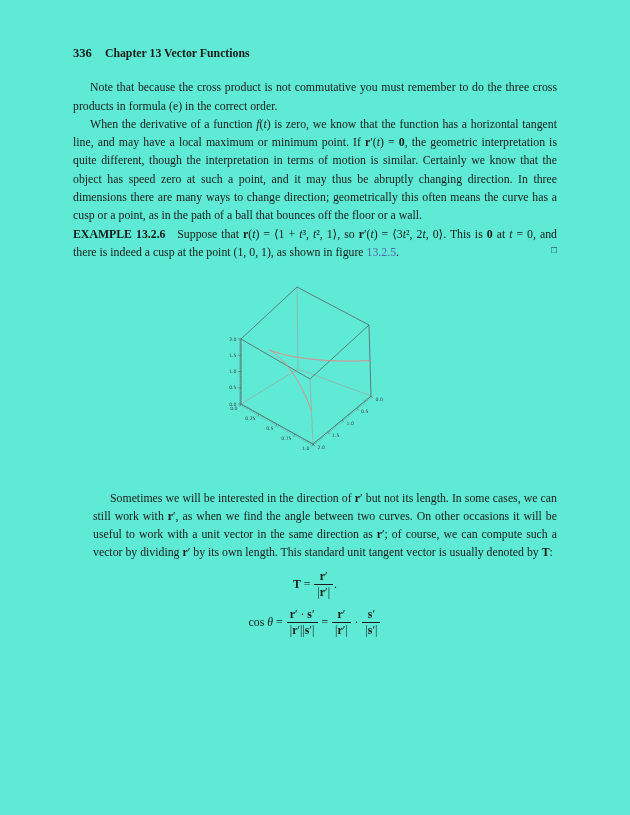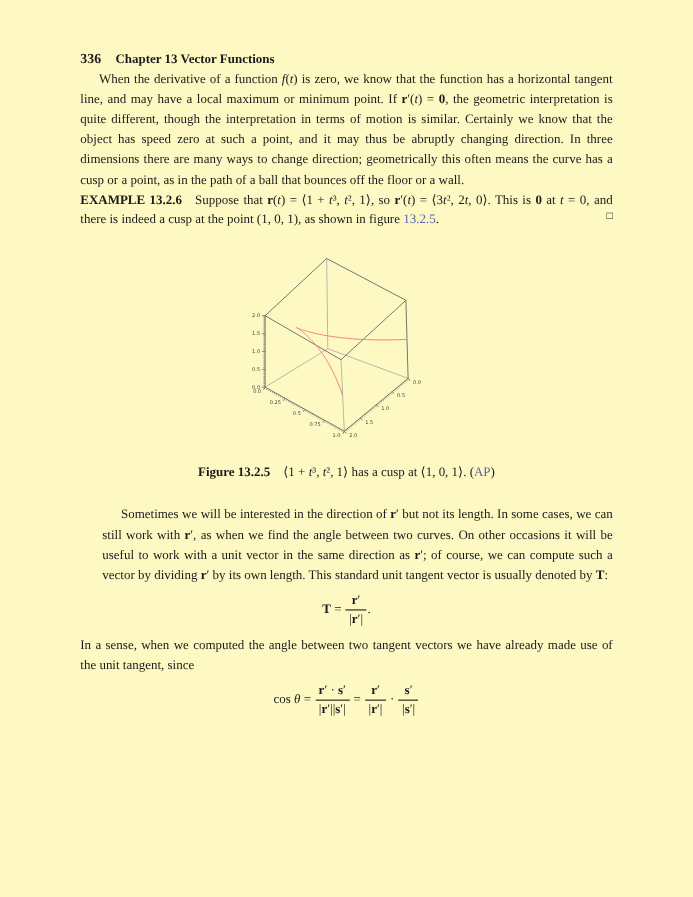--- a/index.html
+++ b/index.html
@@ -1,18 +1,18 @@
 <!DOCTYPE html>
 <html><head>
 <meta charset="utf-8">
 <title>Book page</title>
 <style>
   html,body{margin:0;padding:0;background:#ffffff;}
   .page{
-    width:630px;height:815px;background:#fef9c3;box-sizing:border-box;
+    width:630px;height:815px;background:#5eead4;box-sizing:border-box;
     padding:44px 73px 0 73px;position:relative;overflow:hidden;
     font-family:"Liberation Serif","DejaVu Serif",serif;
     font-size:11.8px;line-height:18.3px;color:#1b1b1b;
   }
   .hdr{font-weight:bold;margin:0 0 0 0;}
   .hdr .pnum{font-size:12.6px;}
   .hdr .ptitle{margin-left:13px;font-size:11.8px;}
   p.body{margin:0;text-align:justify;}
   .ti{text-indent:17px;}
   #p1{margin-top:16px;}
@@ -32,20 +32,21 @@
   .rl{color:#5565ad;}
   svg text{font-family:"DejaVu Sans","Liberation Sans",sans-serif;}
 </style>
 </head>
 <body>
 
 <div class="page">
 
   <div class="hdr"><span class="pnum">336</span><span class="ptitle">Chapter 13 Vector Functions</span></div>
 
+  <p class="body ti" id="p1"><span>Note that because the cross product is not commutative you must remember to do the three cross products in formula (e) in the correct order.</span></p>
 
   <p class="body ti" id="p2"><span>When the derivative of a function </span><span class="ri">f</span><span>(</span><span class="ri">t</span><span>) is zero, we know that the function has a horizontal tangent line, and may have a local maximum or minimum point. If </span><span class="rb">r</span><span>′(</span><span class="ri">t</span><span>) = </span><span class="rb">0</span><span>, the geometric interpretation is quite different, though the interpretation in terms of motion is similar. Certainly we know that the object has speed zero at such a point, and it may thus be abruptly changing direction. In three dimensions there are many ways to change direction; geometrically this often means the curve has a cusp or a point, as in the path of a ball that bounces off the floor or a wall.</span></p>
 
   <div class="example">
       <p class="body"><span class="rb">EXAMPLE 13.2.6</span><span>  Suppose that </span><span class="rb">r</span><span>(</span><span class="ri">t</span><span>) = ⟨1 + </span><span class="ri">t</span><span>³, </span><span class="ri">t</span><span>², 1⟩, so </span><span class="rb">r</span><span>′(</span><span class="ri">t</span><span>) = ⟨3</span><span class="ri">t</span><span>², 2</span><span class="ri">t</span><span>, 0⟩. This is </span><span class="rb">0</span><span> at </span><span class="ri">t</span><span> = 0, and there is indeed a cusp at the point (1, 0, 1), as shown in figure </span><span class="rl">13.2.5</span><span>.</span></p>
       <span class="endmark">□</span>
     </div>
 
   <div class="figure">
     <svg id="fig3d" width="300" height="186" viewBox="0 0 300 186">
@@ -209,24 +210,22 @@
         <line x1="191.5" y1="131.0" x2="193.4" y2="133.3" stroke="#5a5a5a" stroke-width="0.55"></line>
         <text x="196.0" y="136.0" text-anchor="start" font-size="4.6" fill="#444444">0.5</text>
         <line x1="177.0" y1="143.0" x2="178.9" y2="145.3" stroke="#5a5a5a" stroke-width="0.55"></line>
         <text x="181.5" y="148.0" text-anchor="start" font-size="4.6" fill="#444444">1.0</text>
         <line x1="162.5" y1="155.0" x2="164.4" y2="157.3" stroke="#5a5a5a" stroke-width="0.55"></line>
         <text x="167.0" y="160.0" text-anchor="start" font-size="4.6" fill="#444444">1.5</text>
         <line x1="148.0" y1="167.0" x2="149.9" y2="169.3" stroke="#5a5a5a" stroke-width="0.55"></line>
         <text x="152.5" y="172.0" text-anchor="start" font-size="4.6" fill="#444444">2.0</text>
         <path d="M205.0 83.5L201.7 83.7L198.5 83.8L195.3 83.9L192.2 84.0L189.2 84.0L186.2 84.0L183.3 84.0L180.5 84.0L177.7 84.0L175.0 84.0L172.4 83.9L169.8 83.8L167.3 83.7L164.8 83.6L162.4 83.5L160.0 83.3L157.7 83.2L155.5 83.0L153.3 82.8L151.2 82.6L149.1 82.4L147.1 82.2L145.2 82.0L143.3 81.8L141.4 81.5L139.6 81.3L137.9 81.1L136.2 80.8L134.5 80.6L132.9 80.3L131.4 80.0L129.9 79.8L128.4 79.5L127.0 79.2L125.7 79.0L124.4 78.7L123.1 78.4L121.9 78.2L120.7 77.9L119.6 77.6L118.5 77.4L117.5 77.1L116.5 76.9L115.6 76.6L114.7 76.4L113.8 76.1L113.0 75.9L112.2 75.6L111.5 75.4L110.7 75.2L110.1 75.0L109.5 74.8L108.9 74.6L108.3 74.4L107.8 74.2L107.3 74.0L106.9 73.9L106.5 73.7L106.1 73.6L105.8 73.4L105.5 73.3L105.2 73.2L105.0 73.1L104.8 73.0L104.6 72.9L104.5 72.9L104.4 72.8L104.3 72.8L104.3 72.8L104.3 72.8L104.3 72.8L104.3 72.8L104.4 72.8L104.5 72.9L104.6 72.9L104.8 73.0L104.9 73.1L105.1 73.3L105.4 73.4L105.6 73.6L105.9 73.7L106.2 73.9L106.5 74.1L106.9 74.4L107.3 74.6L107.6 74.9L108.1 75.2L108.5 75.5L109.0 75.9L109.4 76.2L109.9 76.6L110.4 77.0L111.0 77.4L111.5 77.9L112.1 78.4L112.7 78.9L113.3 79.4L113.9 80.0L114.5 80.6L115.1 81.2L115.8 81.8L116.5 82.5L117.2 83.2L117.9 83.9L118.6 84.6L119.3 85.4L120.0 86.2L120.8 87.1L121.5 88.0L122.3 88.9L123.0 89.8L123.8 90.8L124.6 91.8L125.4 92.8L126.2 93.9L127.0 95.0L127.8 96.2L128.6 97.4L129.4 98.6L130.2 99.9L131.1 101.2L131.9 102.5L132.7 103.9L133.6 105.3L134.4 106.8L135.2 108.3L136.0 109.9L136.9 111.5L137.7 113.1L138.5 114.8L139.3 116.6L140.2 118.3L141.0 120.2L141.8 122.1L142.6 124.0L143.4 126.0L144.2 128.0L145.0 130.1L145.7 132.3L146.5 134.5" fill="none" stroke="#f07f7f" stroke-width="0.9"></path>
       </svg>
-    <div class="caption"><span class="cap-label">Figure 13.2.5</span><span><span>  ⟨1 + </span><span class="ri">t</span><span>³, </span><span class="ri">t</span><span>², 1⟩ has a cusp at ⟨1, 0, 1⟩. (</span><span class="rl">AP</span><span>)</span></span></div>
   </div>
 
   <p class="body ti" id="p3"><span>Sometimes we will be interested in the direction of </span><span class="rb">r</span><span>′ but not its length. In some cases, we can still work with </span><span class="rb">r</span><span>′, as when we find the angle between two curves. On other occasions it will be useful to work with a unit vector in the same direction as </span><span class="rb">r</span><span>′; of course, we can compute such a vector by dividing </span><span class="rb">r</span><span>′ by its own length. This standard unit tangent vector is usually denoted by </span><span class="rb">T</span><span>:</span></p>
 
   <div class="formula"><span><span class="rb">T</span><span> = </span></span><span class="frac"><span class="num"><span class="rb">r</span><span>′</span></span><span class="den"><span>|</span><span class="rb">r</span><span>′|</span></span></span><span>.</span></div>
 
-  <p class="body" id="p4"><span>In a sense, when we computed the angle between two tangent vectors we have already made use of the unit tangent, since</span></p>
 
   <div class="formula"><span><span>cos </span><span class="ri">θ</span><span> = </span></span><span class="frac"><span class="num"><span class="rb">r</span><span>′ · </span><span class="rb">s</span><span>′</span></span><span class="den"><span>|</span><span class="rb">r</span><span>′||</span><span class="rb">s</span><span>′|</span></span></span><span> = </span><span class="frac"><span class="num"><span class="rb">r</span><span>′</span></span><span class="den"><span>|</span><span class="rb">r</span><span>′|</span></span></span><span> · </span><span class="frac"><span class="num"><span class="rb">s</span><span>′</span></span><span class="den"><span>|</span><span class="rb">s</span><span>′|</span></span></span></div>
 
 </div>
 
 </body></html>

